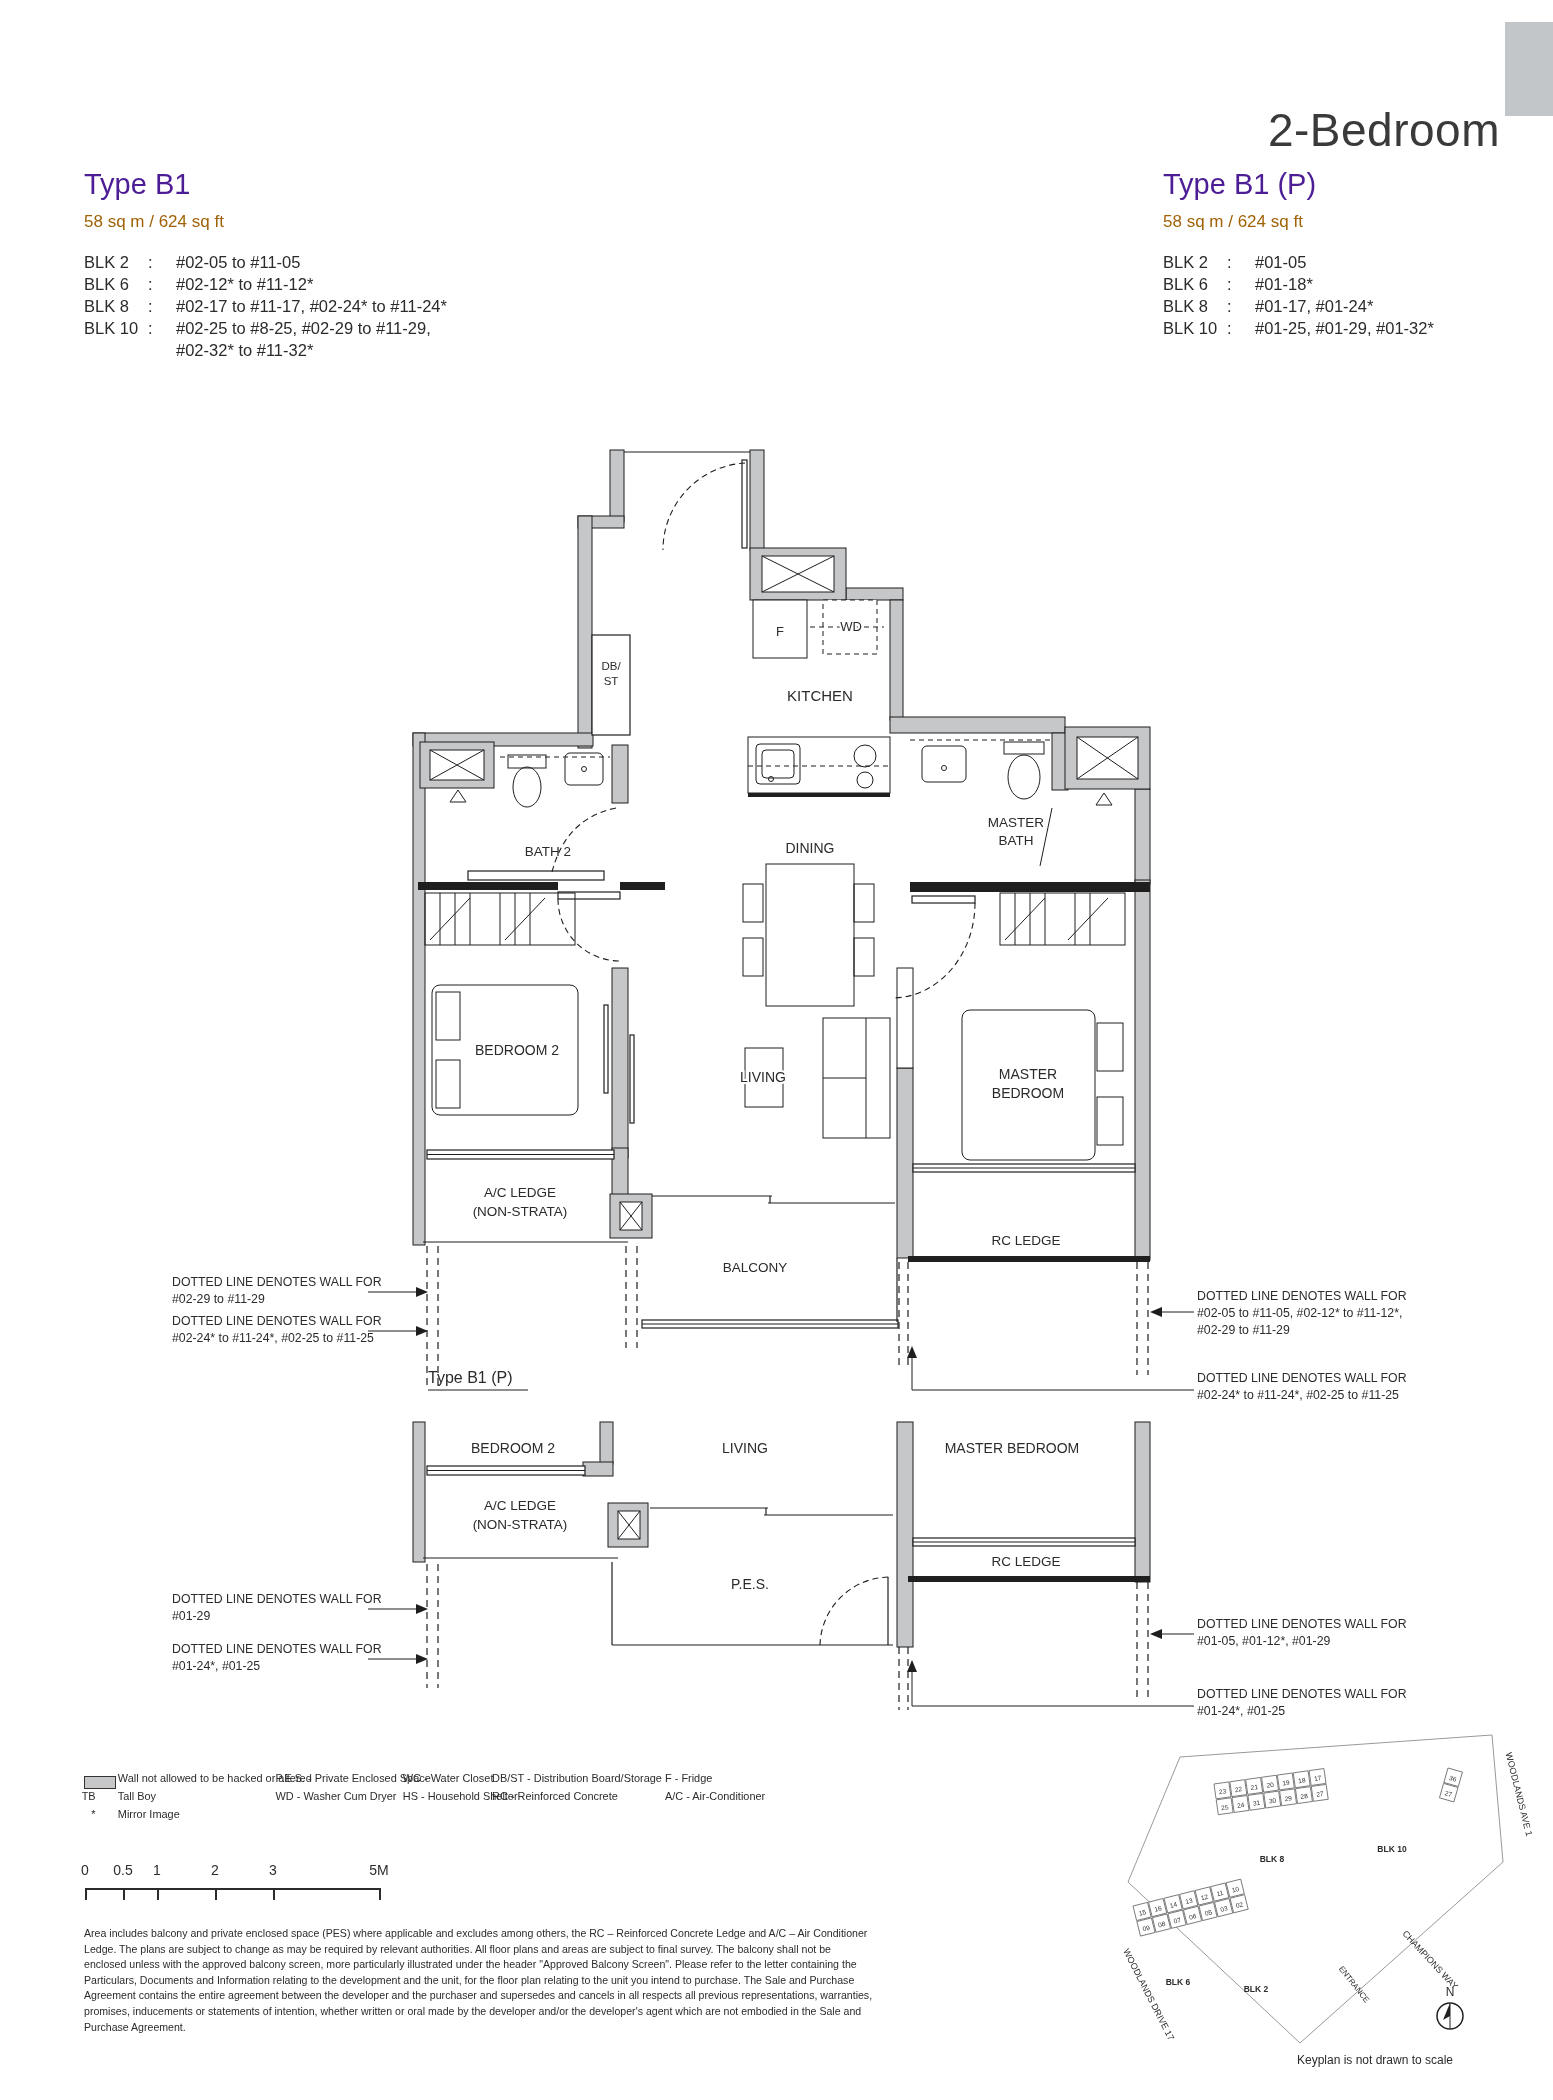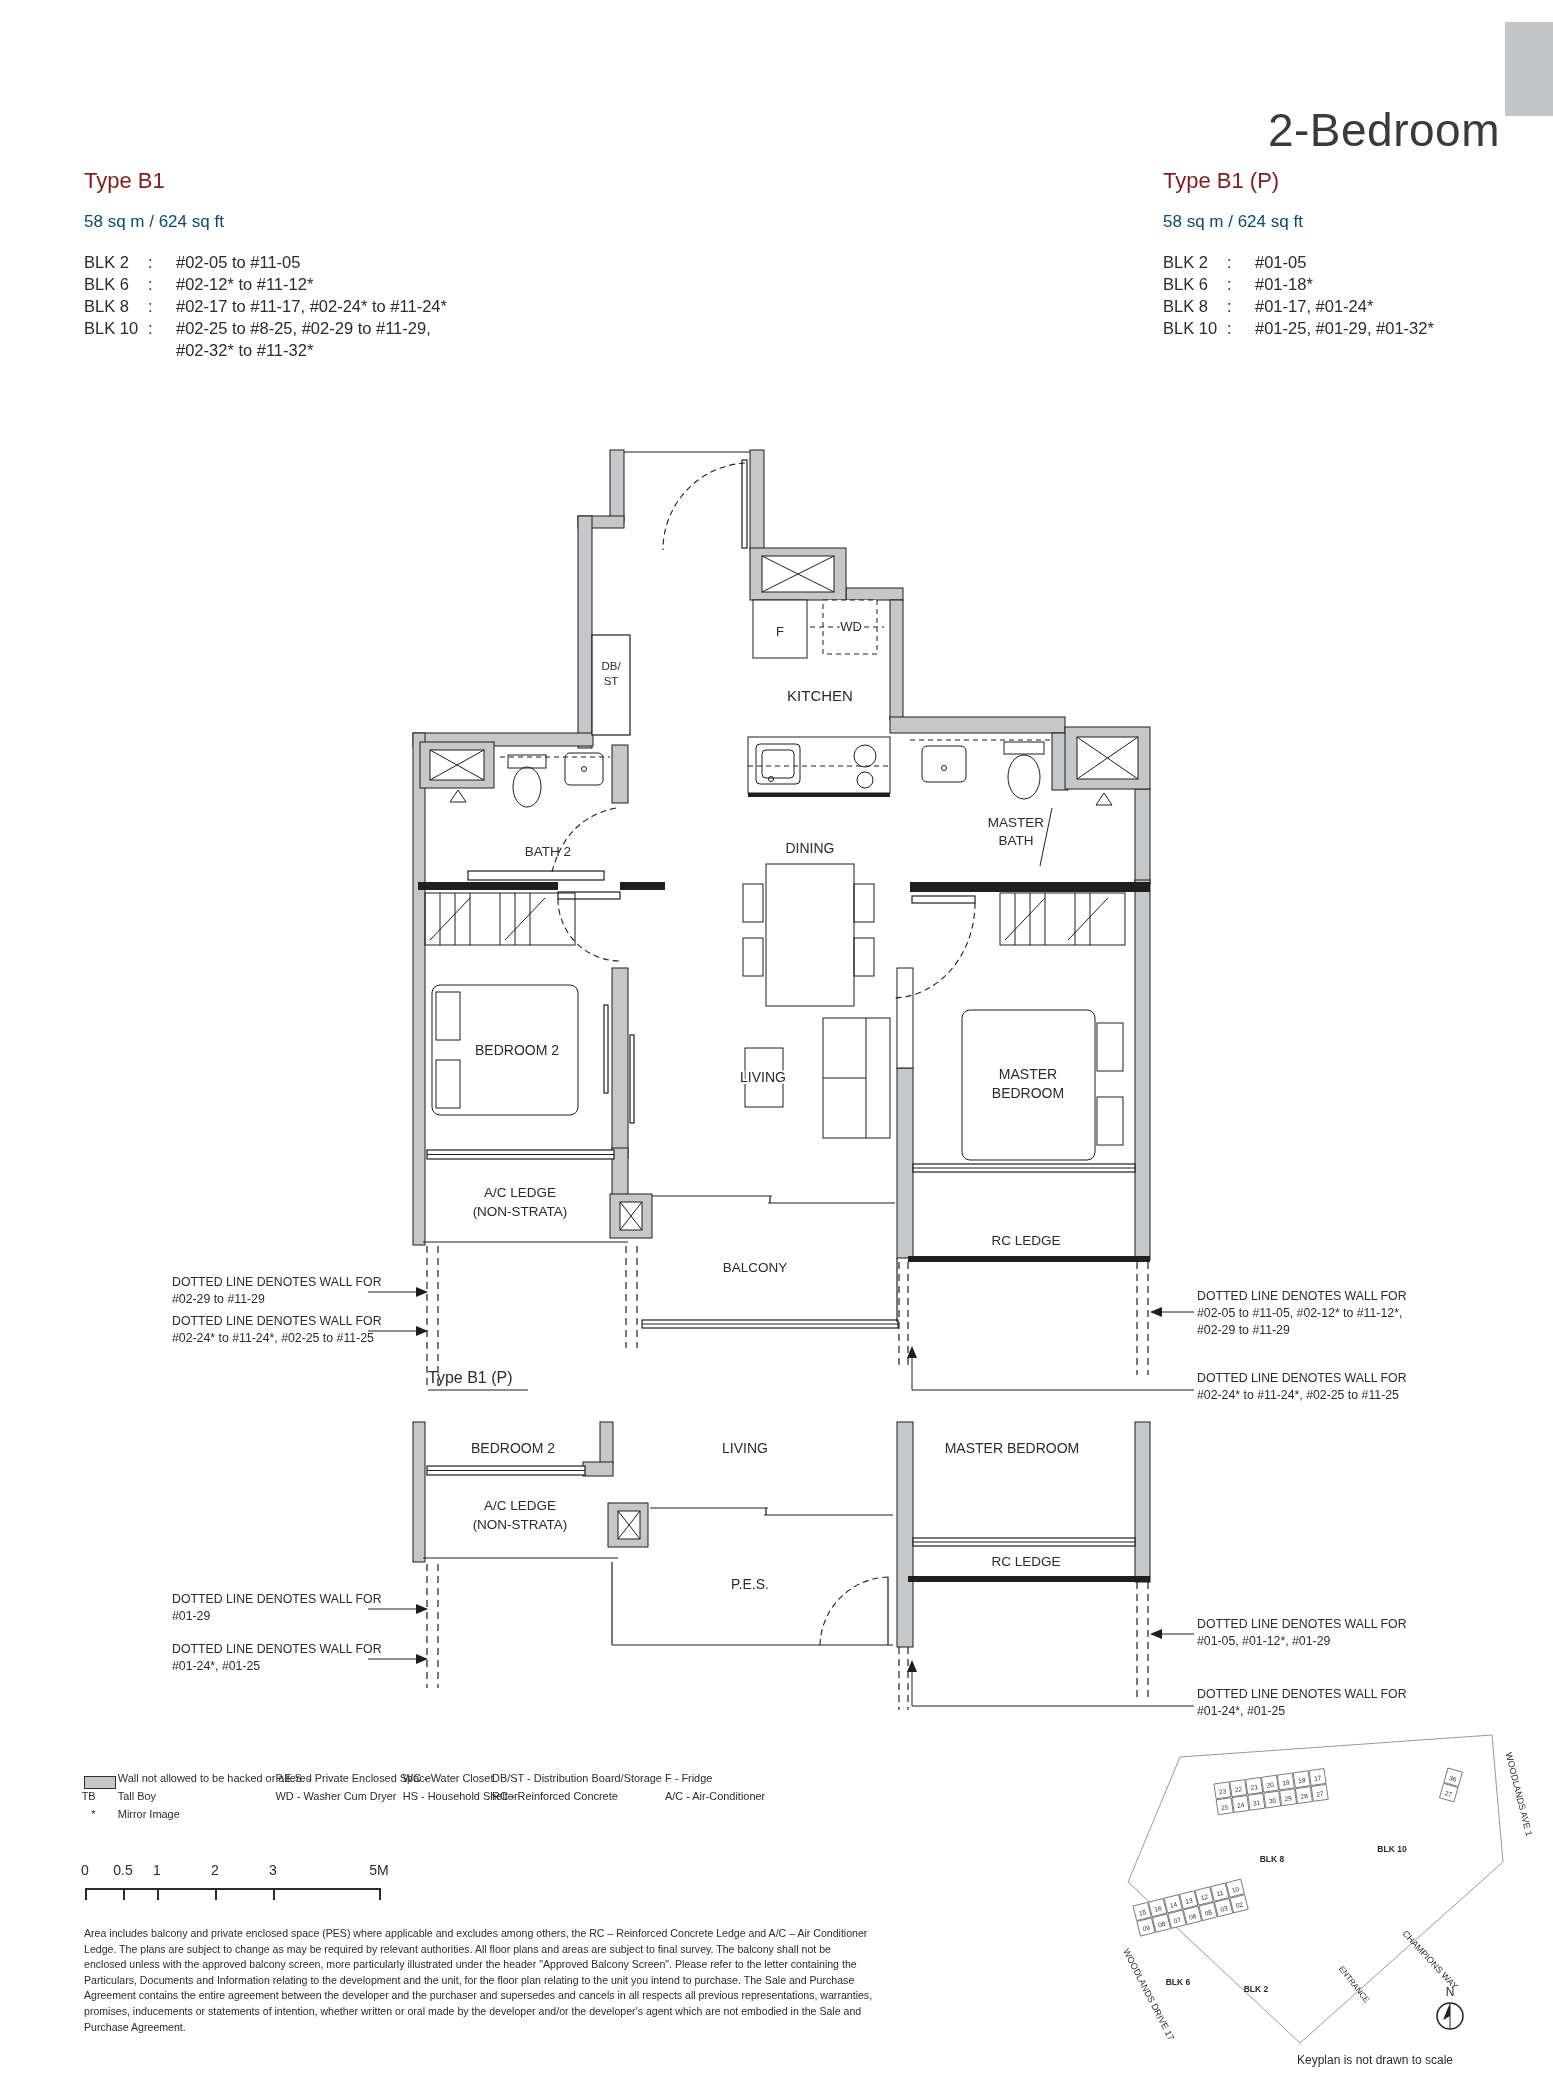--- a/index.html
+++ b/index.html
@@ -1,22 +1,22 @@
 <!DOCTYPE html>
 <html><head>
 <meta charset="utf-8">
 <style>
   html,body{margin:0;padding:0;background:#e8e8e8;}
   .page{position:relative;width:1553px;height:2100px;background:#ffffff;overflow:hidden;
         font-family:"Liberation Sans", sans-serif;color:#2c2c2c;}
   .abs{position:absolute;}
   .title-2br{position:absolute;top:103px;right:53px;font-size:46px;color:#3a3a3a;letter-spacing:.5px;}
   .corner-tab{position:absolute;left:1505px;top:22px;width:48px;height:94px;background:#c3c6c8;}
-  .unit-title{position:absolute;font-size:22px;color:#7f1d1d;}
-  .unit-area{position:absolute;font-size:17px;color:#0c4a6e;}
+  .unit-title{position:absolute;font-size:29px;color:#4c1d95;}
+  .unit-area{position:absolute;font-size:17px;color:#a16207;}
   .blocks{position:absolute;font-size:16.5px;line-height:22px;color:#2b2b2b;}
   .brow{display:flex;}
   .blbl{width:64px;}
   .bcol{width:28px;text-align:left;}
   .b2nd{margin-left:92px;}
   svg text{fill:#2b2b2b;}
   .halo{paint-order:stroke;stroke:#ffffff;stroke-width:4px;}
   .legend{position:absolute;left:0;top:0;font-size:11.5px;transform:scaleX(.95);transform-origin:left top;}
   .leg-item{position:absolute;white-space:nowrap;}
   .swatch{position:absolute;left:84px;top:1776px;width:30px;height:11px;background:#c6c7c9;border:1px solid #333;}

